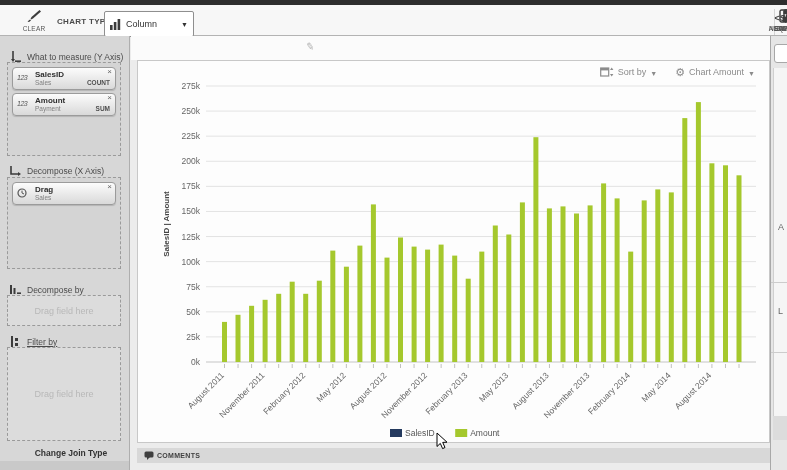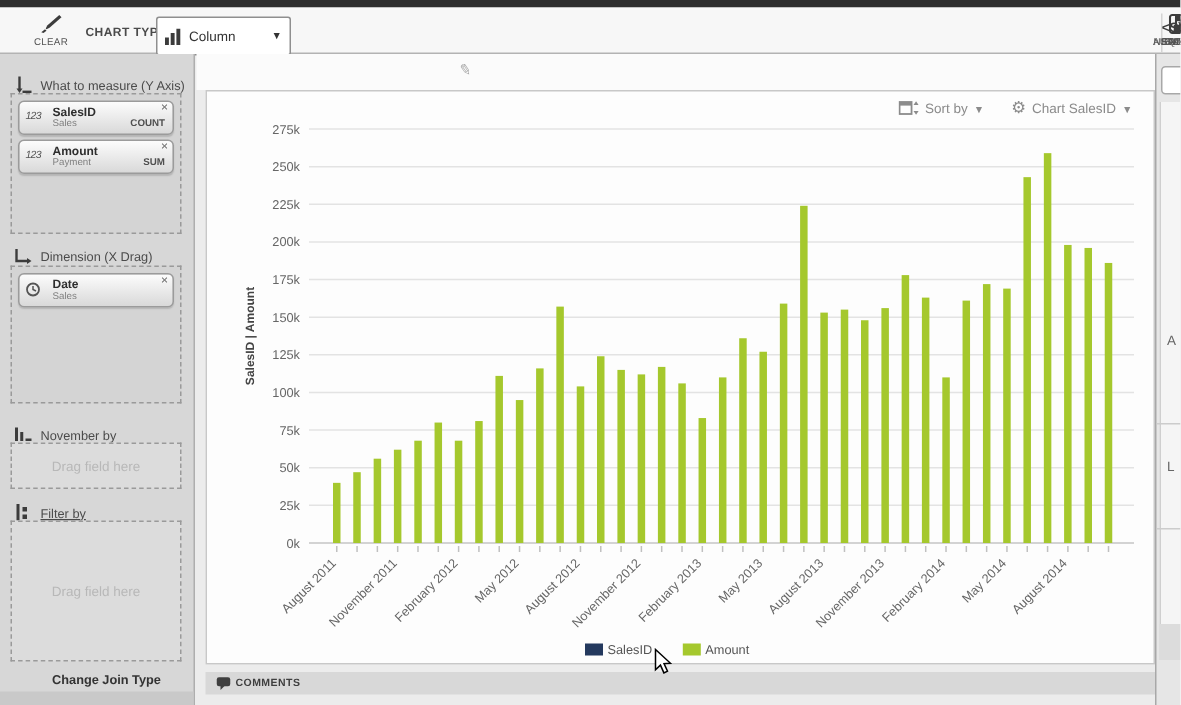--- a/index.html
+++ b/index.html
@@ -180,47 +180,47 @@
     </div>
   </div>
 
   <div class="sb-header" style="left:9px; top:128px;">
     <span>
       <svg width="13" height="13" viewBox="0 0 13 13">
           <path d="M2 2 L2 10 L10 10" stroke="#3c3c3c" stroke-width="1.6" fill="none"></path>
           <path d="M12 10 L9 8 L9 12 Z" fill="#3c3c3c"></path>
         </svg>
     </span>
-    <span>Dimension (X Drag)</span>
+    <span>Decompose (X Axis)</span>
   </div>
   <div class="drop-zone" style="left:7px; top:141px; width:114px; height:92px; background:#d4d4d4;">
     <div class="field-card" style="top:4px;">
       <span class="fc-ico" style="top:5px;">
         <svg width="10" height="10" viewBox="0 0 10 10">
             <circle cx="5" cy="5" r="4" fill="none" stroke="#555" stroke-width="1.2"></circle>
             <path d="M5 2.6 L5 5 L7 6" stroke="#555" stroke-width="1" fill="none"></path>
           </svg>
       </span>
       <span class="fc-x">×</span>
-      <div class="fc-name">Date</div>
+      <div class="fc-name">Drag</div>
       <div class="fc-sub">
         <span class="fc-table">Sales</span>
       </div>
     </div>
   </div>
 
   <div class="sb-header" style="left:9px; top:247px;">
     <span>
       <svg width="13" height="13" viewBox="0 0 13 13">
           <rect x="1" y="2" width="2" height="9" fill="#3c3c3c"></rect>
           <rect x="4.5" y="5" width="2" height="6" fill="#3c3c3c"></rect>
           <path d="M8 11 L12 11 L12 9.4 L8 9.4 Z" fill="#3c3c3c"></path>
         </svg>
     </span>
-    <span>November by</span>
+    <span>Decompose by</span>
   </div>
   <div class="drop-zone" style="left:7px; top:259px; width:114px; height:31px; background:#dcdcdc; display:flex; align-items:center; justify-content:center;">
     <span class="drop-hint">Drag field here</span>
   </div>
 
   <div class="sb-header" style="left:9px; top:299px;text-decoration:underline;">
     <span>
       <svg width="13" height="13" viewBox="0 0 13 13">
           <rect x="2" y="1" width="2" height="11" fill="#3c3c3c"></rect>
           <rect x="6" y="3" width="3" height="3" fill="#3c3c3c"></rect>
@@ -250,21 +250,21 @@
             <rect x="0.7" y="1" width="8" height="2.4" fill="#8b8b8b"></rect>
             <path d="M11.7 0.5 L13.4 3 L10 3 Z" fill="#8b8b8b"></path>
             <path d="M11.7 9.5 L13.4 7 L10 7 Z" fill="#8b8b8b"></path>
           </svg>
       </span>
       <span>Sort by</span>
       <span class="caret">▼</span>
     </div>
     <div class="ctrl">
       <span class="gear">⚙</span>
-      <span>Chart SalesID</span>
+      <span>Chart Amount</span>
       <span class="caret">▼</span>
     </div>
   </div>
   <svg id="chart-svg" width="633" height="383" viewBox="0 0 633 383">
       <line x1="68" y1="301" x2="618" y2="301" stroke="#c5c5c5" stroke-width="1"></line>
       <text x="62" y="304" text-anchor="end" font-size="8.5" font-family="Liberation Sans, sans-serif" fill="#666">0k</text>
       <line x1="68" y1="275.90909090909093" x2="618" y2="275.90909090909093" stroke="#e3e3e3" stroke-width="1"></line>
       <text x="62" y="278.90909090909093" text-anchor="end" font-size="8.5" font-family="Liberation Sans, sans-serif" fill="#666">25k</text>
       <line x1="68" y1="250.8181818181818" x2="618" y2="250.8181818181818" stroke="#e3e3e3" stroke-width="1"></line>
       <text x="62" y="253.8181818181818" text-anchor="end" font-size="8.5" font-family="Liberation Sans, sans-serif" fill="#666">50k</text>

